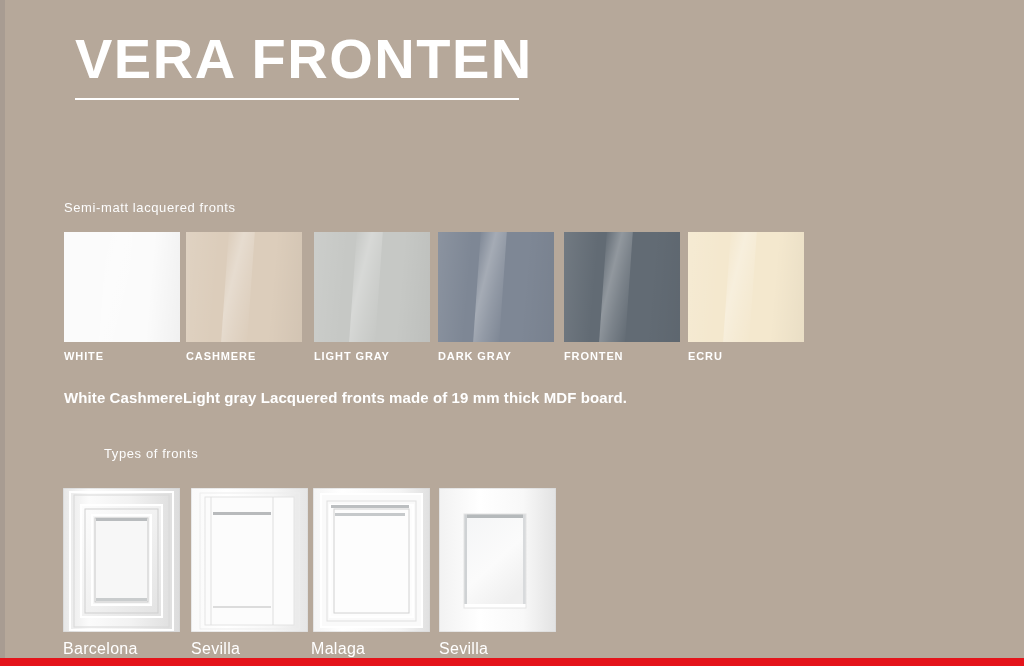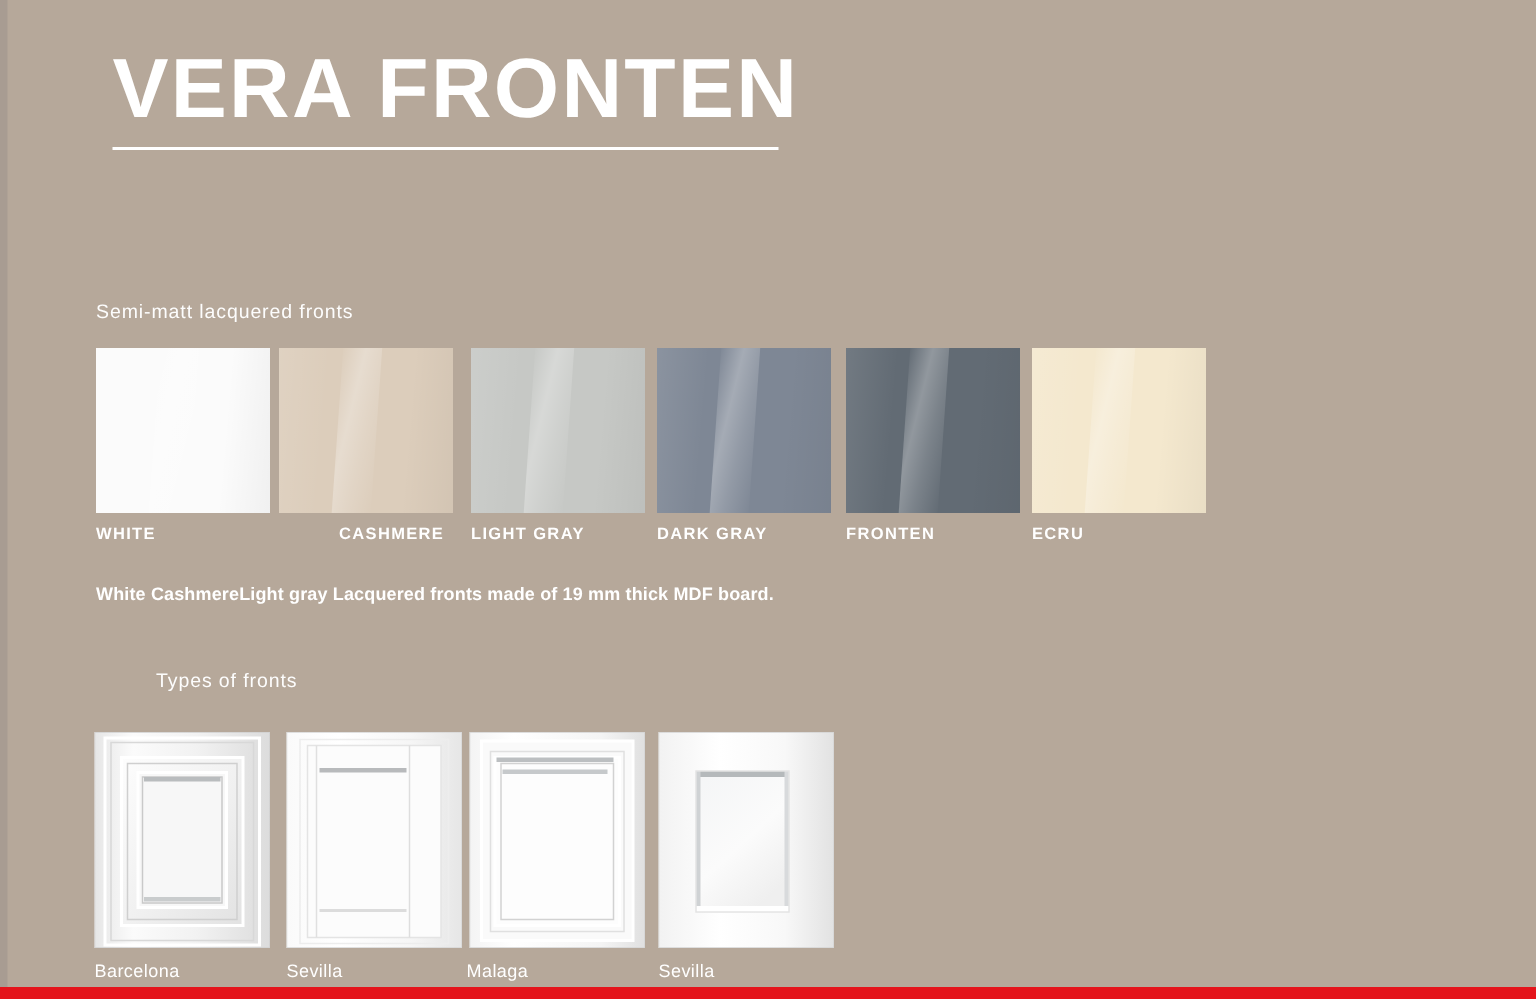--- a/index.html
+++ b/index.html
@@ -125,21 +125,21 @@
     letter-spacing: 0.9px;
     color: #ffffff;
     white-space: nowrap;
   }
 
   
   .caption {
     position: absolute;
     left: 64px;
     top: 389px;
-    font-size: 12px;
+    font-size: 15px;
     font-weight: bold;
     letter-spacing: 0.1px;
     color: #ffffff;
     white-space: nowrap;
   }
 
   
   .fronts-row {
     position: absolute;
     left: 63px;
@@ -152,21 +152,21 @@
     top: 0;
     width: 117px;
     height: 144px;
     overflow: hidden;
     background: #ececec;
   }
   .front svg { display: block; width: 100%; height: 100%; }
   .front-label {
     position: absolute;
     top: 152px;
-    font-size: 12px;
+    font-size: 16px;
     letter-spacing: 0.3px;
     color: #ffffff;
     white-space: nowrap;
   }
 </style>
 </head>
 <body>
 
 <div class="page">
 
@@ -182,21 +182,21 @@
     <div class="swatch" id="sw0" style="left: 0px; background: rgb(251, 251, 251);">
       <div class="gloss2"></div>
       <div class="gloss"></div>
     </div>
     <div class="swatch-label" id="swl0" style="left: 0px;">WHITE</div>
 
     <div class="swatch" id="sw1" style="left: 122px; background: rgb(220, 205, 187);">
       <div class="gloss2"></div>
       <div class="gloss"></div>
     </div>
-    <div class="swatch-label" id="swl1" style="left: 122px; margin-left: 40px;">CASHMERE</div>
+    <div class="swatch-label" id="swl1" style="left: 122px;">CASHMERE</div>
 
     <div class="swatch" id="sw2" style="left: 250px; background: rgb(198, 200, 197);">
       <div class="gloss2"></div>
       <div class="gloss"></div>
     </div>
     <div class="swatch-label" id="swl2" style="left: 250px;">LIGHT GRAY</div>
 
     <div class="swatch" id="sw3" style="left: 374px; background: rgb(126, 135, 149);">
       <div class="gloss2"></div>
       <div class="gloss"></div>

